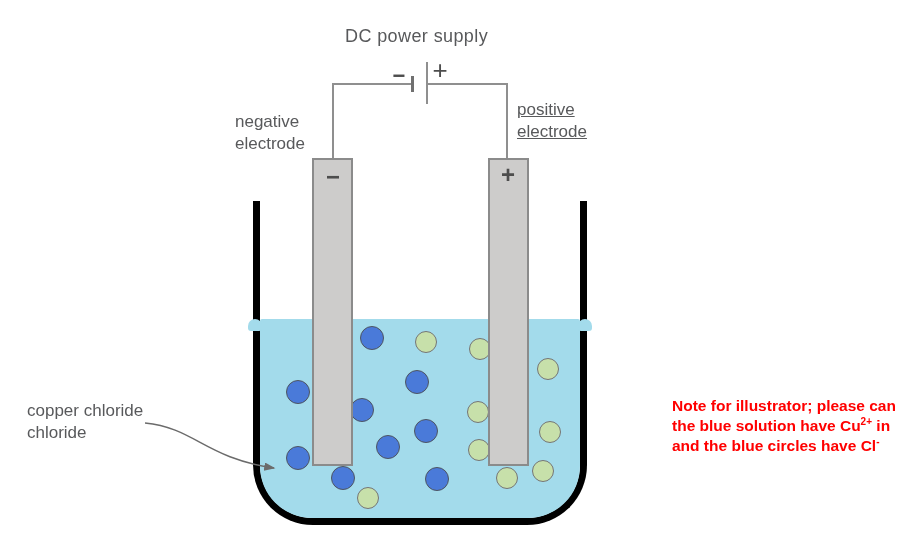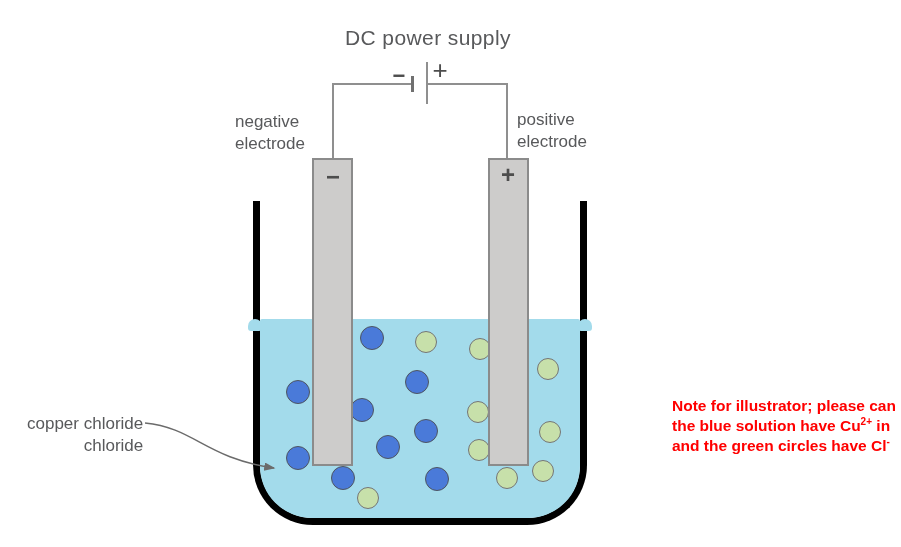--- a/index.html
+++ b/index.html
@@ -12,21 +12,21 @@
     --electrode-fill:#cdcccb;
     --electrode-border:#8b8b8b;
   }
   html,body{margin:0;padding:0;background:#ffffff;}
   .stage{
     position:relative;width:901px;height:547px;background:#ffffff;overflow:hidden;
     font-family:"Liberation Sans", sans-serif;
   }
   .abs{position:absolute;}
   .gray-label{color:var(--label-text);font-size:17px;line-height:21.5px;z-index:5;}
-  .title{color:var(--label-text);font-size:21px;letter-spacing:.4px;z-index:5;}
+  .title{color:var(--label-text);font-size:18px;letter-spacing:.4px;z-index:5;}
   .wire{background:var(--wire);z-index:1;}
   .plate{background:#707070;z-index:1;}
   .sym{color:var(--symbol);text-align:center;z-index:5;font-weight:bold;}
   .beaker{
     left:253px;top:201px;width:334px;height:324px;box-sizing:border-box;
     border-left:7px solid var(--beaker);
     border-right:7px solid var(--beaker);
     border-bottom:7px solid var(--beaker);
     border-bottom-left-radius:60px;border-bottom-right-radius:60px;
     z-index:1;
@@ -63,21 +63,21 @@
 
   <div class="abs plate" style="left:411px;top:76px;width:3px;height:16px;"></div>
   <div class="abs wire" style="left:426px;top:62px;width:2px;height:42px;"></div>
   <div class="abs sym" style="left:387px;top:64px;width:24px;font-size:22px;line-height:24px;">−</div>
   <div class="abs sym" style="left:428px;top:58px;width:24px;font-size:26px;line-height:24px;font-weight:normal;">+</div>
 
   <div class="abs gray-label" style="left:235px;top:111px;">
     <div>negative</div>
     <div>electrode</div>
   </div>
-  <div class="abs gray-label" style="left:517px;top:109px;">
+  <div class="abs gray-label" style="left:517px;top:99px;text-decoration:underline;">
     <div>positive</div>
     <div>electrode</div>
   </div>
 
   <div class="abs beaker"></div>
   <div class="abs solution"></div>
   <div class="abs nub" style="left:248px;top:319px;"></div>
   <div class="abs nub" style="left:578px;top:319px;"></div>
 
   <div class="abs ions-layer">
@@ -99,32 +99,32 @@
       <div class="ion" style="left: 496px; top: 467px; height: 22px; width: 22px; background: rgb(199, 224, 170); border: 1.5px solid rgb(117, 117, 117);"></div>
       <div class="ion" style="left: 532px; top: 460px; height: 22px; width: 22px; background: rgb(199, 224, 170); border: 1.5px solid rgb(117, 117, 117);"></div>
       <div class="ion" style="left: 357px; top: 487px; height: 22px; width: 22px; background: rgb(199, 224, 170); border: 1.5px solid rgb(117, 117, 117);"></div>
     </div>
 
   <div class="abs electrode" style="left:312px;"></div>
   <div class="abs electrode" style="left:488px;"></div>
   <div class="abs sym" style="left:321px;top:165px;width:24px;font-size:24px;line-height:24px;">−</div>
   <div class="abs sym" style="left:496px;top:163px;width:24px;font-size:24px;line-height:24px;">+</div>
 
-  <div class="abs gray-label" style="left:27px;top:413px;text-align:right;">
+  <div class="abs gray-label" style="left:27px;top:400px;">
     <div>copper chloride</div>
     <div>chloride</div>
   </div>
   <svg class="abs arrow-svg" width="901" height="547" viewBox="0 0 901 547">
     <defs>
       <marker id="ah" markerWidth="10" markerHeight="8" refX="7" refY="3" orient="auto">
         <path d="M0,0 L8,3 L0,6 Z" fill="#6b6b6b"></path>
       </marker>
     </defs>
     <path d="M145,423 C195,428 205,458 274,468" fill="none" stroke="#6b6b6b" stroke-width="1.4" marker-end="url(#ah)"></path>
   </svg>
 
   <div class="abs note">
     <div>Note for illustrator; please can</div>
     <div><span>the blue solution have Cu</span><sup>2+</sup><span> in</span></div>
-    <div><span>and the green circles have Cl</span><sup>-</sup></div>
+    <div><span>and the blue circles have Cl</span><sup>-</sup></div>
   </div>
 
 </div>
 
 </body></html>

